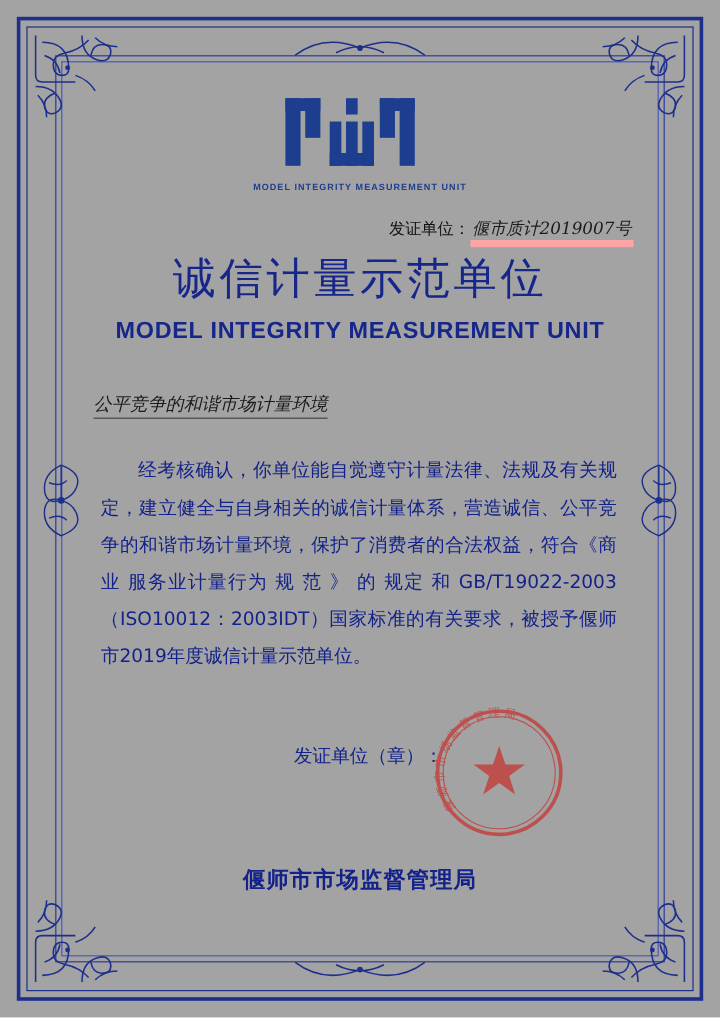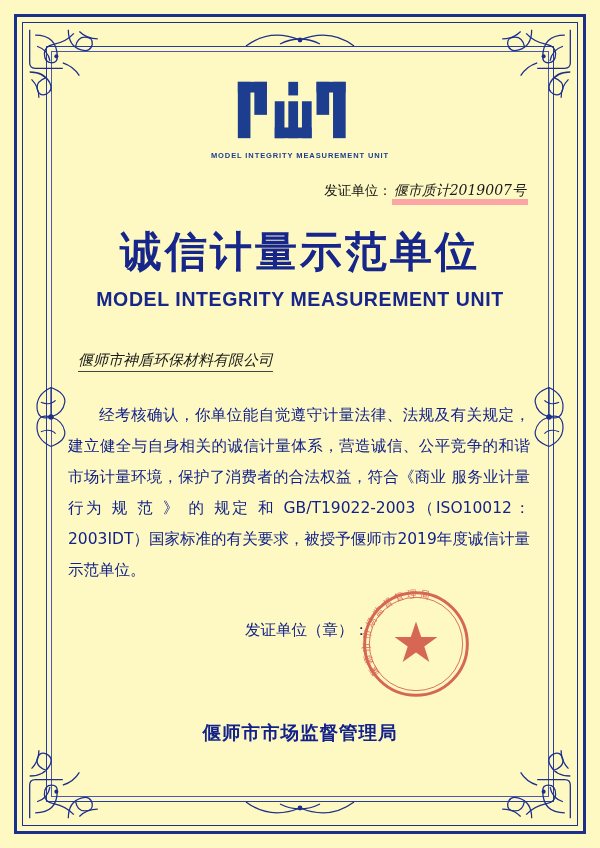--- a/index.html
+++ b/index.html
@@ -13,21 +13,21 @@
     font-family: "Liberation Sans", sans-serif;
     position: relative;
     overflow: hidden;
   }
 
   #certificate {
     position: absolute;
     left: 0; top: 0;
     width: 600px;
     height: 848px;
-    background: #fef9c3;
+    background: #a3a3a3;
   }
 
   
   .border-outer {
     position: absolute;
     left: 14px; top: 14px;
     right: 14px; bottom: 14px;
     border: 3px solid #1d2f8c;
   }
   .border-mid {
@@ -125,25 +125,25 @@
     font-family: "DejaVu Serif", serif;
     font-style: italic;
     font-size: 14px;
     color: #1a1a1a;
     letter-spacing: 0px;
     border-bottom: 6px solid #fca5a5;
     padding: 0 2px 1px 2px;
   }
 
   .title-cn {
-    margin-top: 24px;
+    margin-top: 8px;
     text-align: center;
     font-family: "DejaVu Sans", sans-serif;
-    font-size: 42px;
-    font-weight: bold;
+    font-size: 36px;
+    font-weight: normal;
     letter-spacing: 3px;
     color: #16268a;
   }
   .title-en {
     margin-top: 8px;
     text-align: center;
     font-size: 19.5px;
     font-weight: bold;
     letter-spacing: 0.6px;
     color: #16268a;
@@ -165,21 +165,21 @@
   .body-text {
     margin-top: 30px;
     padding: 0 10px 0 8px;
     font-family: "DejaVu Sans", sans-serif;
     font-size: 15.5px;
     line-height: 31px;
     color: #13228a;
     text-align: justify;
     text-justify: inter-ideograph;
   }
-  .body-text p { margin: 0; text-indent: 2em; }
+  .body-text p { margin: 16px; text-indent: 2em; }
 
   .issuer-line {
     position: absolute;
     left: 12px;
     top: 560px;
     width: 100%;
     text-align: center;
     font-family: "DejaVu Sans", sans-serif;
     font-size: 15.5px;
     color: #13228a;
@@ -331,21 +331,21 @@
     </div>
 
     <div class="cert-no">
       <span>发证单位：</span><span class="handwrite">偃市质计2019007号</span>
     </div>
 
     <div class="title-cn">诚信计量示范单位</div>
     <div class="title-en">MODEL INTEGRITY MEASUREMENT UNIT</div>
 
     <div class="recipient">
-      <span>偃师市神盾环保材料有限公司</span>
+      <span>公平竞争的和谐市场计量环境</span>
     </div>
 
     <div class="body-text">
       <p>经考核确认，你单位能自觉遵守计量法律、法规及有关规定，建立健全与自身相关的诚信计量体系，营造诚信、公平竞争的和谐市场计量环境，保护了消费者的合法权益，符合《商业 服务业计量行为 规 范 》 的 规定 和 GB/T19022-2003（ISO10012：2003IDT）国家标准的有关要求，被授予偃师市2019年度诚信计量示范单位。</p>
     </div>
 
     <div class="issuer-line">发证单位（章）：</div>
 
     <div class="seal">
       <svg viewBox="0 0 120 120">

